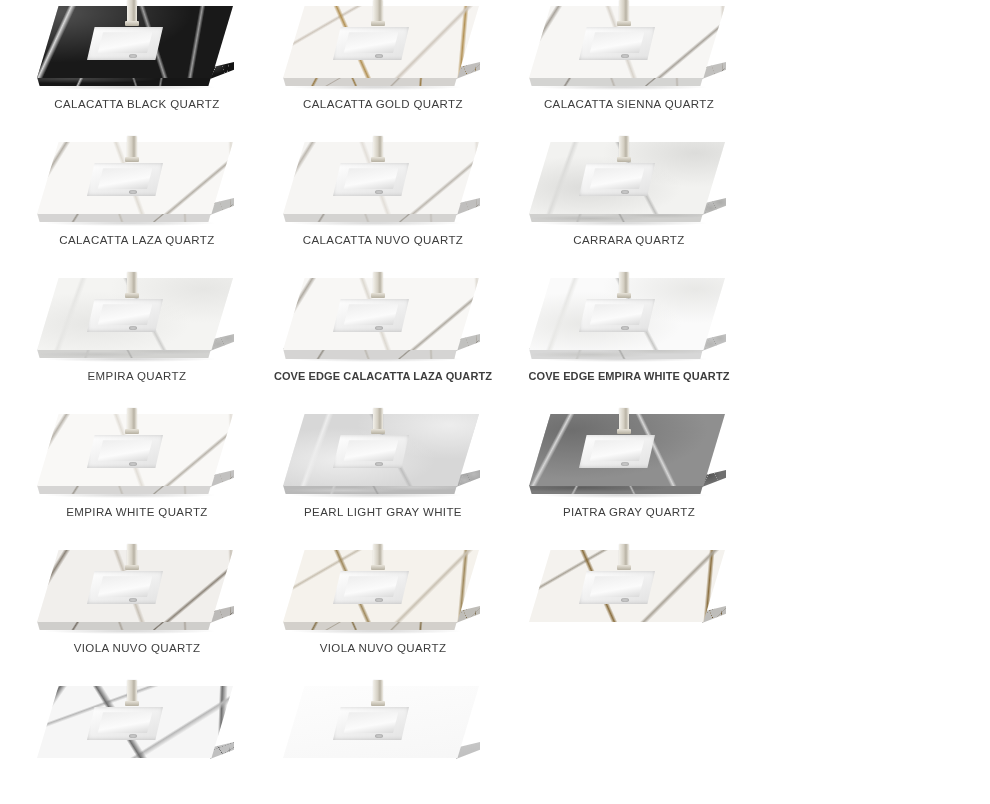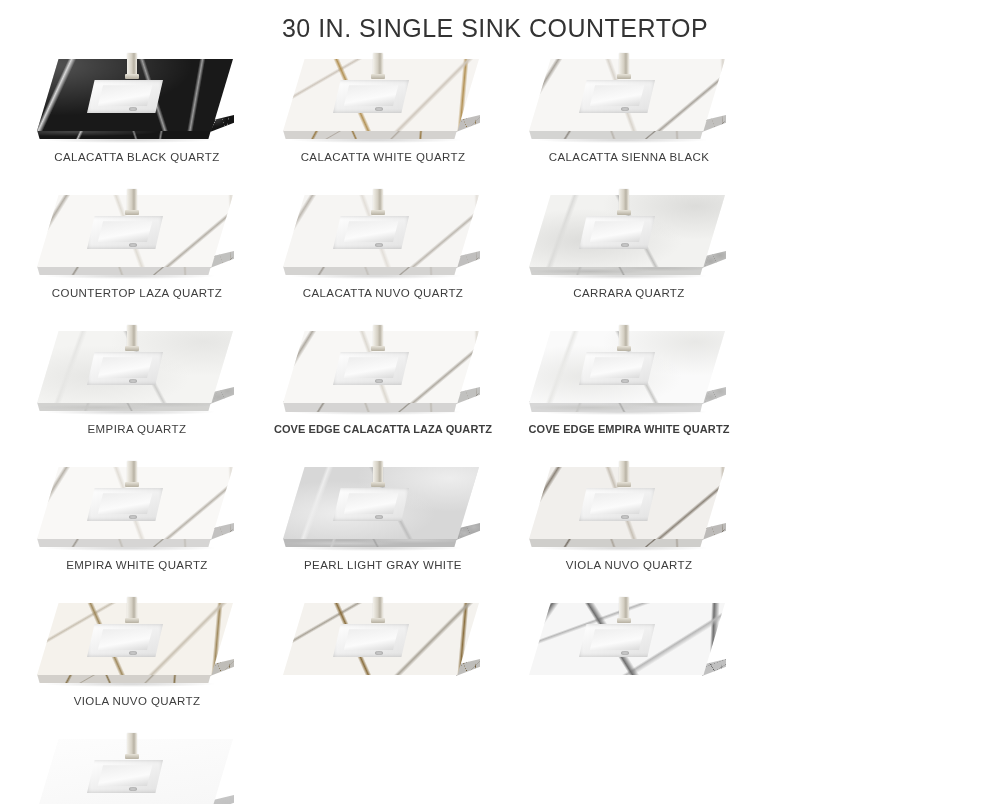--- a/index.html
+++ b/index.html
@@ -194,21 +194,20 @@
     width: 170px;
     height: 6px;
     background: radial-gradient(ellipse at center, rgba(0,0,0,0.16) 0%, rgba(0,0,0,0) 72%);
   }
 </style>
 </head>
 <body>
 
 <div class="page">
 
-  <h1 class="page-title">30 IN. SINGLE SINK COUNTERTOP</h1>
 
   <div class="grid" id="grid">
       <div class="cell">
         <div class="swatch-wrap">
           <div class="ct">
             <div class="shadow"></div>
             <div class="sedge">
               <div class="tex" style="background:#191919;background-image:linear-gradient(115deg, rgba(255,255,255,0) 24%, #d8d8d8 25%, rgba(255,255,255,0) 26.5%),linear-gradient(72deg, rgba(255,255,255,0) 55%, #9a9a9a 56%, rgba(255,255,255,0) 57%),linear-gradient(100deg, rgba(255,255,255,0) 70%, #9a9a9a 71%, rgba(255,255,255,0) 72%),radial-gradient(ellipse at 20% 20%, rgba(255,255,255,.25) 0%, rgba(255,255,255,0) 45%);background-repeat:no-repeat;background-size:100% 100%;"></div>
             </div>
             <div class="edge">
@@ -241,21 +240,21 @@
               <div class="tex" style="background:#f6f4f1;background-image:linear-gradient(118deg, rgba(0,0,0,0) 18%, #b39256 19%, rgba(0,0,0,0) 20.4%),linear-gradient(66deg, rgba(0,0,0,0) 40%, #b39256 41%, rgba(0,0,0,0) 42%),linear-gradient(135deg, rgba(0,0,0,0) 63%, #cfc7bd 64%, rgba(0,0,0,0) 65.2%),linear-gradient(95deg, rgba(0,0,0,0) 78%, #b39256 79%, rgba(0,0,0,0) 80%),linear-gradient(150deg, rgba(0,0,0,0) 30%, #cfc7bd 31%, rgba(0,0,0,0) 32%);background-repeat:no-repeat;background-size:100% 100%;"></div>
             </div>
             <div class="sink"></div>
             <div class="drain"></div>
             <div class="faucet">
               <div class="body"></div>
               <div class="base"></div>
             </div>
           </div>
         </div>
-        <div class="label">CALACATTA WHITE QUARTZ</div>
+        <div class="label">CALACATTA GOLD QUARTZ</div>
       </div>
       <div class="cell">
         <div class="swatch-wrap">
           <div class="ct">
             <div class="shadow"></div>
             <div class="sedge">
               <div class="tex" style="background:#f7f6f4;background-image:linear-gradient(122deg, rgba(0,0,0,0) 22%, #a9a49c 23%, rgba(0,0,0,0) 24.2%),linear-gradient(70deg, rgba(0,0,0,0) 47%, #d9d4cc 48%, rgba(0,0,0,0) 49.2%),linear-gradient(140deg, rgba(0,0,0,0) 68%, #a9a49c 69%, rgba(0,0,0,0) 70%),linear-gradient(88deg, rgba(0,0,0,0) 84%, #d9d4cc 85%, rgba(0,0,0,0) 86%);background-repeat:no-repeat;background-size:100% 100%;"></div>
             </div>
             <div class="edge">
               <div class="tex" style="background:#f7f6f4;background-image:linear-gradient(122deg, rgba(0,0,0,0) 22%, #a9a49c 23%, rgba(0,0,0,0) 24.2%),linear-gradient(70deg, rgba(0,0,0,0) 47%, #d9d4cc 48%, rgba(0,0,0,0) 49.2%),linear-gradient(140deg, rgba(0,0,0,0) 68%, #a9a49c 69%, rgba(0,0,0,0) 70%),linear-gradient(88deg, rgba(0,0,0,0) 84%, #d9d4cc 85%, rgba(0,0,0,0) 86%);background-repeat:no-repeat;background-size:100% 100%;"></div>
@@ -264,21 +263,21 @@
               <div class="tex" style="background:#f7f6f4;background-image:linear-gradient(122deg, rgba(0,0,0,0) 22%, #a9a49c 23%, rgba(0,0,0,0) 24.2%),linear-gradient(70deg, rgba(0,0,0,0) 47%, #d9d4cc 48%, rgba(0,0,0,0) 49.2%),linear-gradient(140deg, rgba(0,0,0,0) 68%, #a9a49c 69%, rgba(0,0,0,0) 70%),linear-gradient(88deg, rgba(0,0,0,0) 84%, #d9d4cc 85%, rgba(0,0,0,0) 86%);background-repeat:no-repeat;background-size:100% 100%;"></div>
             </div>
             <div class="sink"></div>
             <div class="drain"></div>
             <div class="faucet">
               <div class="body"></div>
               <div class="base"></div>
             </div>
           </div>
         </div>
-        <div class="label">CALACATTA SIENNA BLACK</div>
+        <div class="label">CALACATTA SIENNA QUARTZ</div>
       </div>
       <div class="cell">
         <div class="swatch-wrap">
           <div class="ct">
             <div class="shadow"></div>
             <div class="sedge">
               <div class="tex" style="background:#f8f7f5;background-image:linear-gradient(122deg, rgba(0,0,0,0) 22%, #b5b0a7 23%, rgba(0,0,0,0) 24.2%),linear-gradient(70deg, rgba(0,0,0,0) 47%, #e0dcd4 48%, rgba(0,0,0,0) 49.2%),linear-gradient(140deg, rgba(0,0,0,0) 68%, #b5b0a7 69%, rgba(0,0,0,0) 70%),linear-gradient(88deg, rgba(0,0,0,0) 84%, #e0dcd4 85%, rgba(0,0,0,0) 86%);background-repeat:no-repeat;background-size:100% 100%;"></div>
             </div>
             <div class="edge">
               <div class="tex" style="background:#f8f7f5;background-image:linear-gradient(122deg, rgba(0,0,0,0) 22%, #b5b0a7 23%, rgba(0,0,0,0) 24.2%),linear-gradient(70deg, rgba(0,0,0,0) 47%, #e0dcd4 48%, rgba(0,0,0,0) 49.2%),linear-gradient(140deg, rgba(0,0,0,0) 68%, #b5b0a7 69%, rgba(0,0,0,0) 70%),linear-gradient(88deg, rgba(0,0,0,0) 84%, #e0dcd4 85%, rgba(0,0,0,0) 86%);background-repeat:no-repeat;background-size:100% 100%;"></div>
@@ -287,21 +286,21 @@
               <div class="tex" style="background:#f8f7f5;background-image:linear-gradient(122deg, rgba(0,0,0,0) 22%, #b5b0a7 23%, rgba(0,0,0,0) 24.2%),linear-gradient(70deg, rgba(0,0,0,0) 47%, #e0dcd4 48%, rgba(0,0,0,0) 49.2%),linear-gradient(140deg, rgba(0,0,0,0) 68%, #b5b0a7 69%, rgba(0,0,0,0) 70%),linear-gradient(88deg, rgba(0,0,0,0) 84%, #e0dcd4 85%, rgba(0,0,0,0) 86%);background-repeat:no-repeat;background-size:100% 100%;"></div>
             </div>
             <div class="sink"></div>
             <div class="drain"></div>
             <div class="faucet">
               <div class="body"></div>
               <div class="base"></div>
             </div>
           </div>
         </div>
-        <div class="label">COUNTERTOP LAZA QUARTZ</div>
+        <div class="label">CALACATTA LAZA QUARTZ</div>
       </div>
       <div class="cell">
         <div class="swatch-wrap">
           <div class="ct">
             <div class="shadow"></div>
             <div class="sedge">
               <div class="tex" style="background:#f6f5f3;background-image:linear-gradient(122deg, rgba(0,0,0,0) 22%, #bdb8b0 23%, rgba(0,0,0,0) 24.2%),linear-gradient(70deg, rgba(0,0,0,0) 47%, #e3dfd9 48%, rgba(0,0,0,0) 49.2%),linear-gradient(140deg, rgba(0,0,0,0) 68%, #bdb8b0 69%, rgba(0,0,0,0) 70%),linear-gradient(88deg, rgba(0,0,0,0) 84%, #e3dfd9 85%, rgba(0,0,0,0) 86%);background-repeat:no-repeat;background-size:100% 100%;"></div>
             </div>
             <div class="edge">
               <div class="tex" style="background:#f6f5f3;background-image:linear-gradient(122deg, rgba(0,0,0,0) 22%, #bdb8b0 23%, rgba(0,0,0,0) 24.2%),linear-gradient(70deg, rgba(0,0,0,0) 47%, #e3dfd9 48%, rgba(0,0,0,0) 49.2%),linear-gradient(140deg, rgba(0,0,0,0) 68%, #bdb8b0 69%, rgba(0,0,0,0) 70%),linear-gradient(88deg, rgba(0,0,0,0) 84%, #e3dfd9 85%, rgba(0,0,0,0) 86%);background-repeat:no-repeat;background-size:100% 100%;"></div>
@@ -449,20 +448,43 @@
             </div>
             <div class="sink"></div>
             <div class="drain"></div>
             <div class="faucet">
               <div class="body"></div>
               <div class="base"></div>
             </div>
           </div>
         </div>
         <div class="label">PEARL LIGHT GRAY WHITE</div>
+      </div>
+      <div class="cell">
+        <div class="swatch-wrap">
+          <div class="ct">
+            <div class="shadow"></div>
+            <div class="sedge">
+              <div class="tex" style="background:#8f8f8f;background-image:linear-gradient(118deg, rgba(0,0,0,0) 26%, #d6d6d6 27%, rgba(0,0,0,0) 28.2%),linear-gradient(64deg, rgba(0,0,0,0) 58%, #d6d6d6 59%, rgba(0,0,0,0) 60%),radial-gradient(ellipse at 30% 30%, #6e6e6e 0%, rgba(0,0,0,0) 50%);background-repeat:no-repeat;background-size:100% 100%;"></div>
+            </div>
+            <div class="edge">
+              <div class="tex" style="background:#8f8f8f;background-image:linear-gradient(118deg, rgba(0,0,0,0) 26%, #d6d6d6 27%, rgba(0,0,0,0) 28.2%),linear-gradient(64deg, rgba(0,0,0,0) 58%, #d6d6d6 59%, rgba(0,0,0,0) 60%),radial-gradient(ellipse at 30% 30%, #6e6e6e 0%, rgba(0,0,0,0) 50%);background-repeat:no-repeat;background-size:100% 100%;"></div>
+            </div>
+            <div class="slab">
+              <div class="tex" style="background:#8f8f8f;background-image:linear-gradient(118deg, rgba(0,0,0,0) 26%, #d6d6d6 27%, rgba(0,0,0,0) 28.2%),linear-gradient(64deg, rgba(0,0,0,0) 58%, #d6d6d6 59%, rgba(0,0,0,0) 60%),radial-gradient(ellipse at 30% 30%, #6e6e6e 0%, rgba(0,0,0,0) 50%);background-repeat:no-repeat;background-size:100% 100%;"></div>
+            </div>
+            <div class="sink"></div>
+            <div class="drain"></div>
+            <div class="faucet">
+              <div class="body"></div>
+              <div class="base"></div>
+            </div>
+          </div>
+        </div>
+        <div class="label">PIATRA GRAY QUARTZ</div>
       </div>
       <div class="cell">
         <div class="swatch-wrap">
           <div class="ct">
             <div class="shadow"></div>
             <div class="sedge">
               <div class="tex" style="background:#f1efec;background-image:linear-gradient(122deg, rgba(0,0,0,0) 22%, #8d857a 23%, rgba(0,0,0,0) 24.2%),linear-gradient(70deg, rgba(0,0,0,0) 47%, #c8c1b6 48%, rgba(0,0,0,0) 49.2%),linear-gradient(140deg, rgba(0,0,0,0) 68%, #8d857a 69%, rgba(0,0,0,0) 70%),linear-gradient(88deg, rgba(0,0,0,0) 84%, #c8c1b6 85%, rgba(0,0,0,0) 86%);background-repeat:no-repeat;background-size:100% 100%;"></div>
             </div>
             <div class="edge">
               <div class="tex" style="background:#f1efec;background-image:linear-gradient(122deg, rgba(0,0,0,0) 22%, #8d857a 23%, rgba(0,0,0,0) 24.2%),linear-gradient(70deg, rgba(0,0,0,0) 47%, #c8c1b6 48%, rgba(0,0,0,0) 49.2%),linear-gradient(140deg, rgba(0,0,0,0) 68%, #8d857a 69%, rgba(0,0,0,0) 70%),linear-gradient(88deg, rgba(0,0,0,0) 84%, #c8c1b6 85%, rgba(0,0,0,0) 86%);background-repeat:no-repeat;background-size:100% 100%;"></div>

